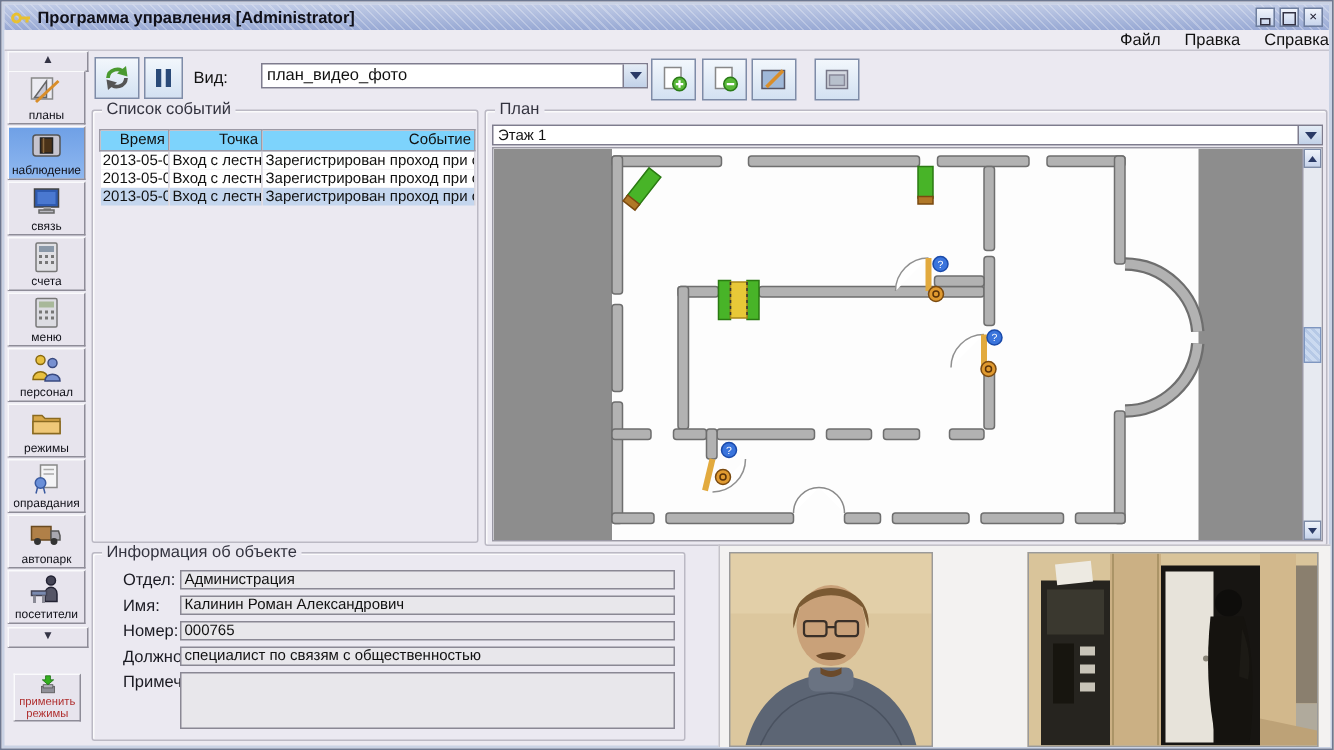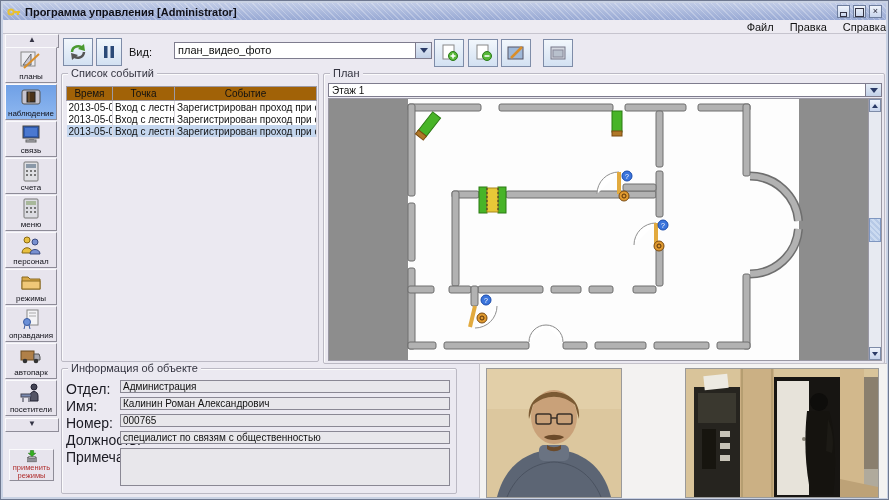--- a/index.html
+++ b/index.html
@@ -34,32 +34,32 @@
   .view-label{position:absolute;left:128px;top:45px;font-size:11px;}
   .combo{position:absolute;box-sizing:border-box;background:#FFF;border:1px solid #7E7C8E;display:flex;align-items:stretch;font-size:11px;justify-content:space-between;}
   .combo .txt{flex:1;padding:1px 0 0 3px;white-space:nowrap;overflow:hidden;}
   .combo .arrow{width:15px;background:linear-gradient(#E4ECF6,#C2D1E8);border-left:1px solid #7E7C8E;display:flex;align-items:center;justify-content:center;}
   .tri{width:0;height:0;border-left:4px solid transparent;border-right:4px solid transparent;border-top:5px solid #2A3A66;}
   
   .gbox{position:absolute;box-sizing:border-box;border:1px solid #BBB9C4;border-radius:2px;box-shadow:inset 1px 1px 0 rgba(255,255,255,.8);}
   .gtitle{position:absolute;top:-7px;left:6px;background:#EBE9F1;padding:0 3px;font-size:11px;color:#33333F;white-space:nowrap;}
   
   .ev-table{position:absolute;left:4px;top:12px;width:250px;border-collapse:collapse;table-layout:fixed;font-size:10px;}
-  .ev-table th{background:#a16207;border:1px solid #9C9AA6;font-weight:normal;height:13px;padding:0 2px;overflow:hidden;white-space:nowrap;}
+  .ev-table th{background:#7dd3fc;border:1px solid #9C9AA6;font-weight:normal;height:13px;padding:0 2px;overflow:hidden;white-space:nowrap;text-align:right;}
   .ev-table td{background:#FFF;border-right:1px solid #D8D6DE;height:12px;padding:0 2px;overflow:hidden;white-space:nowrap;}
   .ev-table tr.active td{background:#C4D6EE;}
   
   .plan-canvas{position:absolute;left:4px;top:24px;width:554px;height:263px;background:#FDFDFD;border:1px solid #9A98A4;box-sizing:border-box;overflow:hidden;}
   .vscroll{position:absolute;right:0;top:0;bottom:0;width:13px;background:#E7EAF1;border-left:1px solid #9A98A4;box-sizing:border-box;}
   .sbtn{position:absolute;left:0;width:12px;height:13px;background:linear-gradient(#F0F4FB,#C7D4EC);border:1px solid #7E8CA8;box-sizing:border-box;display:flex;align-items:center;justify-content:center;}
   .tri-up{width:0;height:0;border-left:3px solid transparent;border-right:3px solid transparent;border-bottom:4px solid #2A3A66;}
   .tri-dn{width:0;height:0;border-left:3px solid transparent;border-right:3px solid transparent;border-top:4px solid #2A3A66;}
   .thumb{position:absolute;left:0;width:12px;background:repeating-linear-gradient(45deg,#CBDAF0 0 2px,#B6C9E6 2px 4px);border:1px solid #7E96C0;box-sizing:border-box;}
   
-  .fld-label{position:absolute;left:4px;font-size:14px;color:#1A1A22;}
+  .fld-label{position:absolute;left:20px;font-size:11px;color:#1A1A22;}
   .fld-input{position:absolute;left:58px;width:330px;height:13px;box-sizing:border-box;background:#E8E7EB;border:1px solid #8A8894;font-size:10px;font-family:"Liberation Sans",sans-serif;padding:0 2px;color:#111;}
   textarea.fld-input{height:38px;resize:none;}
   
   .photo-panel{position:absolute;left:478px;top:362px;width:408px;height:135px;background:#F3F2F1;border-left:1px solid #C4C2CA;border-top:1px solid #C4C2CA;box-sizing:border-box;}
   .photo{position:absolute;border:1px solid #9A9A9A;background:#D9C49C;overflow:hidden;}
 </style>
 </head>
 <body>
 
 <div class="window">

